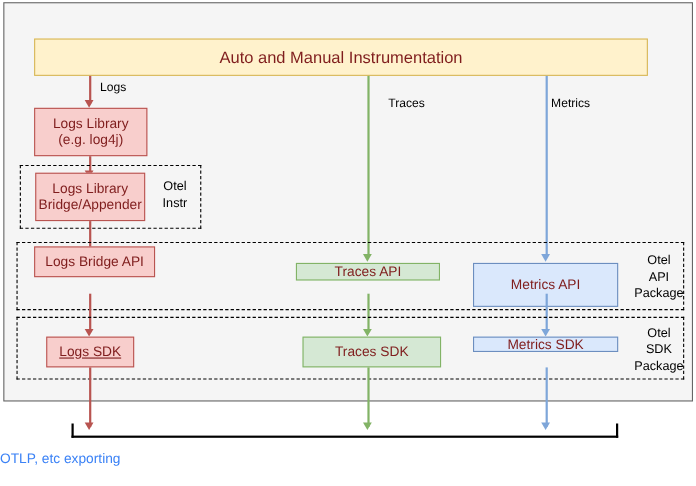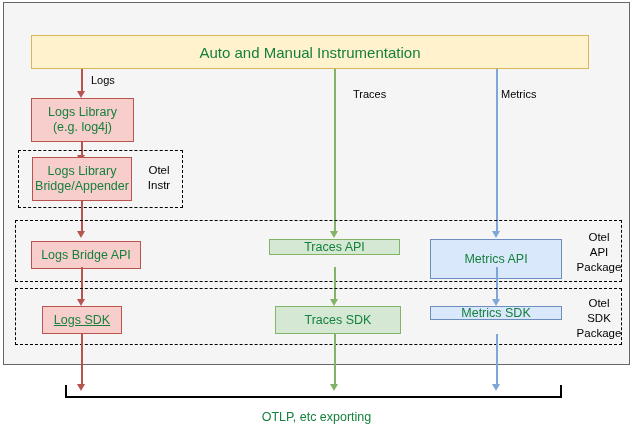--- a/index.html
+++ b/index.html
@@ -41,21 +41,21 @@
   .node {
     position: absolute;
     box-sizing: border-box;
     border: 1px solid #000;
     display: flex;
     align-items: center;
     justify-content: center;
     text-align: center;
     font-size: 12.5px;
     line-height: 15px;
-    color: #15803d;
+    color: #7f1d1d;
     white-space: pre-line;
   }
   .node.yellow { background: #fff2cc; border-color: #d6b656; }
   .node.pink   { background: #f8cecc; border-color: #b85450; }
   .node.green  { background: #d5e8d4; border-color: #82b366; }
   .node.blue   { background: #dae8fc; border-color: #6c8ebf; }
 
   .node.big { font-size: 15px; }
 
   
@@ -107,22 +107,21 @@
   .bracket {
     position: absolute;
     box-sizing: border-box;
     border: 2px solid #000000;
     border-top: none;
     background: transparent;
   }
   .bracket-label {
     position: absolute;
     font-size: 12.5px;
-    color: #15803d;
-    text-align: center;
+    color: #3b82f6;
     white-space: nowrap;
   }
 </style>
 </head>
 <body>
 
 <div id="canvas">
 
   <div class="app-frame"></div>
 
@@ -154,21 +153,21 @@
 Bridge/Appender</div>
 
   <div class="vline red" style="left:81px; top:201px; height:33px;"></div>
   <div class="arrowhead red" style="left:77px; top:231px;"></div>
 
   <div class="group" style="left:15px; top:220px; width:607px; height:62px;"></div>
   <div class="group-label" style="left:575px; top:230px; width:48px;">Otel
 API
 Package</div>
 
-  <div class="node pink" style="left:31px; top:241px; width:110px; height:28px;">Logs Bridge API</div>
+  <div class="node pink" style="left:31px; top:224px; width:110px; height:28px;">Logs Bridge API</div>
 
   <div class="node green" style="left:269px; top:239px; width:131px; height:16px;">Traces API</div>
 
   <div class="node blue" style="left:430px; top:239px; width:132px; height:40px;">Metrics API</div>
 
   <div class="vline red" style="left:81px;  top:267px; height:35px;"></div>
   <div class="arrowhead red" style="left:77px;  top:299px;"></div>
 
   <div class="vline green" style="left:334px; top:267px; height:35px;"></div>
   <div class="arrowhead green" style="left:330px; top:299px;"></div>

